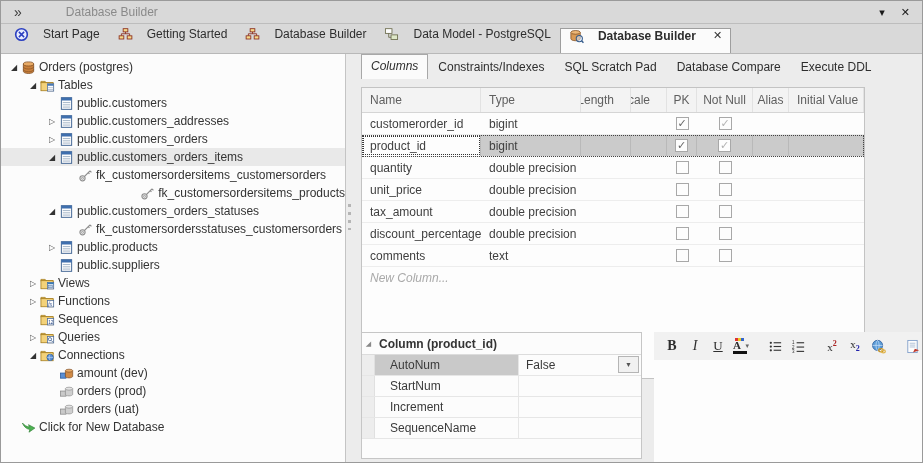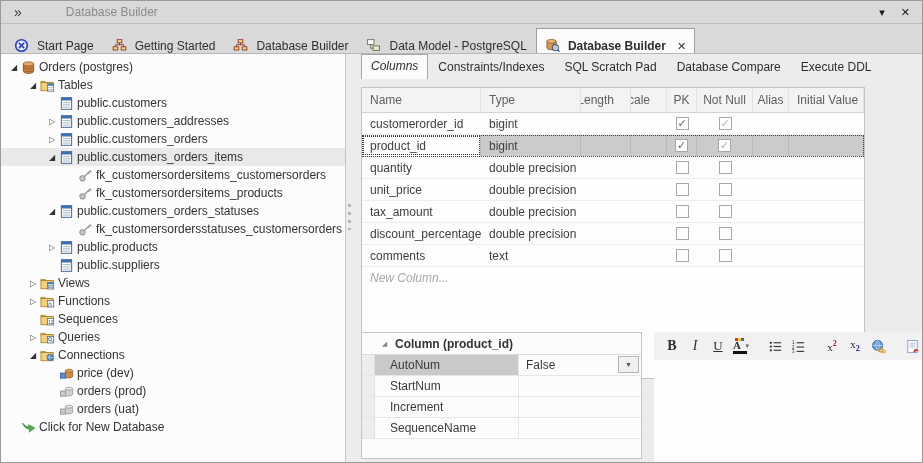--- a/index.html
+++ b/index.html
@@ -18,21 +18,21 @@
   .tb-collapse { margin-left:13px; font-size:14px; color:#3a3a3a; cursor:default; }
   .tb-title { margin-left:44px; color:#8a8a8a; font-size:12px; }
   .tb-right { margin-left:auto; display:flex; align-items:center; gap:16px; margin-right:12px; }
   .tb-btn { color:#1a1a1a; font-size:11px; line-height:1; cursor:default; }
   
   .doctabs {
     position:absolute; left:0; top:23px; right:0; height:29px;
     background:#d9d9d9; display:flex; align-items:flex-end; padding-left:4px;
   }
   .dtab {
-    display:flex; align-items:flex-end; gap:5px; height:26px; padding:0 9px;
+    display:flex; align-items:flex-start; gap:11px; height:26px; padding:0 9px;
     color:#2e2e2e; white-space:nowrap;
   }
   .dtab.active {
     background:#fbfbfb; border:1px solid #9e9e9e; border-bottom:none;
     font-weight:bold; height:25px; padding:0 8px;
   }
   .dtab .closex { margin-left:6px; font-size:11px; color:#333; font-weight:normal; }
   .dnav { position:absolute; right:8px; bottom:6px; display:flex; gap:8px; color:#555; font-size:11px; }
   
   .main { position:absolute; left:0; top:52px; right:0; bottom:0; border-top:1px solid #b8b8b8; display:flex; }
@@ -71,21 +71,21 @@
   .gdata.newrow { font-style:italic; color:#a9a9a9; border-bottom:none; }
   .cb { width:13px; height:13px; background:#fdfdfd; border:1px solid #a8a8a8; display:inline-flex; align-items:center; justify-content:center; font-size:11px; line-height:1; }
   .cb.on::after { content:"✓"; color:#666; }
   .cb.on.dim::after { color:#b2b2b2; }
   
   .props {
     position:absolute; left:8px; top:278px; width:281px; height:127px;
     background:#fcfcfc; border:1px solid #c6c6c6; overflow:hidden;
   }
   .prow { display:flex; height:21px; border-bottom:1px solid #e6e6e6; align-items:stretch; }
-  .prow.phead { height:22px; border-bottom:1px solid #dcdcdc;padding-left:16px; }
+  .prow.phead { height:22px; border-bottom:1px solid #dcdcdc; }
   .pgut { width:13px; flex:none; display:flex; align-items:center; justify-content:center; }
   .prow:not(.phead) .pgut { background:#ededed; border-right:1px solid #e0e0e0; }
   .phead .pgut { font-size:7px; color:#888; }
   .phead .ptitle { font-weight:bold; color:#333; display:flex; align-items:center; padding-left:4px; }
   .plabel { width:144px; flex:none; display:flex; align-items:center; padding-left:15px; border-right:1px solid #e6e6e6; color:#3a3a3a; }
   .plabel.sel { background:#c9c9c9; }
   .pvalue { flex:1; display:flex; align-items:center; padding-left:7px; position:relative; color:#3a3a3a; }
   .combo-btn {
     position:absolute; right:2px; top:1px; width:21px; height:17px;
     background:#f1f1f1; border:1px solid #b5b5b5; display:flex; align-items:center; justify-content:center;
@@ -279,21 +279,21 @@
             <svg viewBox="0 0 16 16" width="15" height="15">
               <g stroke="#8c8c8c">
                 <path d="M7 8.9L12.8 3.1M12.8 3.1l1.5 1.5M10.9 5l1.3 1.3" fill="none" stroke-width="1.3"></path>
                 <circle cx="4.8" cy="11" r="2.8" fill="#e6e6e6" stroke-width="1.1"></circle>
                 <circle cx="4.8" cy="11" r="1" fill="#fdfdfd" stroke-width="0.8"></circle>
               </g>
             </svg>
           </span>
           <span class="tlabel">fk_customersordersitems_customersorders</span>
         </div>
-        <div class="tree-item" style="padding-left: 63px;">
+        <div class="tree-item" style="padding-left: 63px; justify-content: flex-end;">
           <span class="expander"></span>
           <span class="ticon">
             <svg viewBox="0 0 16 16" width="15" height="15">
               <g stroke="#8c8c8c">
                 <path d="M7 8.9L12.8 3.1M12.8 3.1l1.5 1.5M10.9 5l1.3 1.3" fill="none" stroke-width="1.3"></path>
                 <circle cx="4.8" cy="11" r="2.8" fill="#e6e6e6" stroke-width="1.1"></circle>
                 <circle cx="4.8" cy="11" r="1" fill="#fdfdfd" stroke-width="0.8"></circle>
               </g>
             </svg>
           </span>
@@ -421,21 +421,21 @@
         </div>
         <div class="tree-item" style="padding-left: 44px;">
           <span class="expander"></span>
           <span class="ticon">
             <svg viewBox="0 0 16 16" width="15" height="15">
               <rect x="1.5" y="7.5" width="6" height="5.5" fill="#5a8fd4" stroke="#2a5a9a" stroke-width="0.8"></rect>
               <path d="M6.8 5v6c0 .9 1.7 1.7 3.9 1.7s3.9-.8 3.9-1.7V5" fill="#d08a45" stroke="#7c4a1e" stroke-width="0.7"></path>
               <ellipse cx="10.7" cy="5" rx="3.9" ry="1.6" fill="#e8aa66" stroke="#7c4a1e" stroke-width="0.7"></ellipse>
             </svg>
           </span>
-          <span class="tlabel">price (dev)</span>
+          <span class="tlabel">amount (dev)</span>
         </div>
         <div class="tree-item" style="padding-left: 44px;">
           <span class="expander"></span>
           <span class="ticon">
             <svg viewBox="0 0 16 16" width="15" height="15">
               <rect x="1.5" y="7.5" width="6" height="5.5" fill="#c9c9c9" stroke="#8a8a8a" stroke-width="0.8"></rect>
               <path d="M6.8 5v6c0 .9 1.7 1.7 3.9 1.7s3.9-.8 3.9-1.7V5" fill="#cfcfcf" stroke="#8a8a8a" stroke-width="0.7"></path>
               <ellipse cx="10.7" cy="5" rx="3.9" ry="1.6" fill="#e4e4e4" stroke="#8a8a8a" stroke-width="0.7"></ellipse>
             </svg>
           </span>

